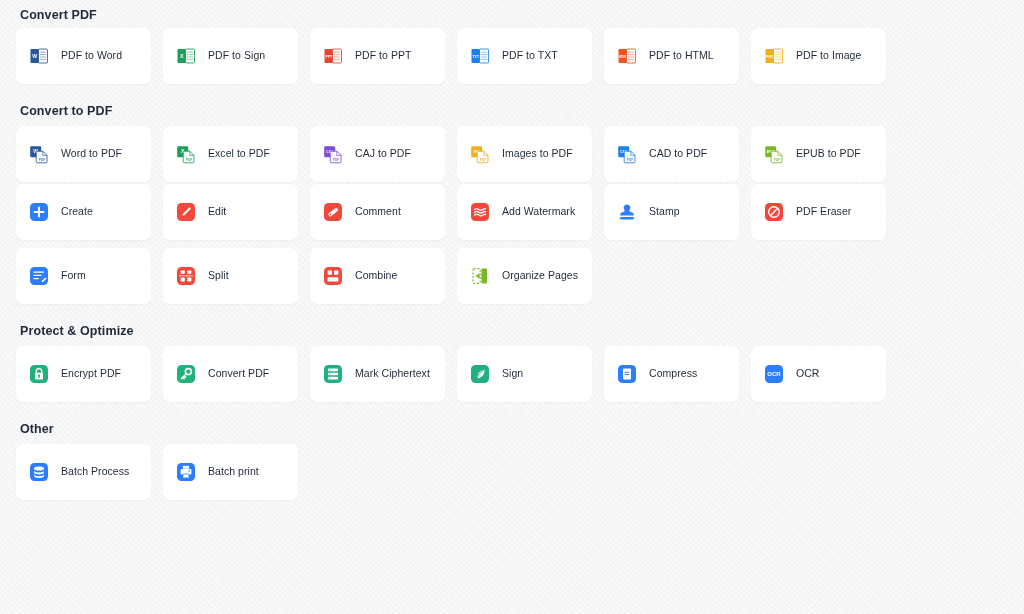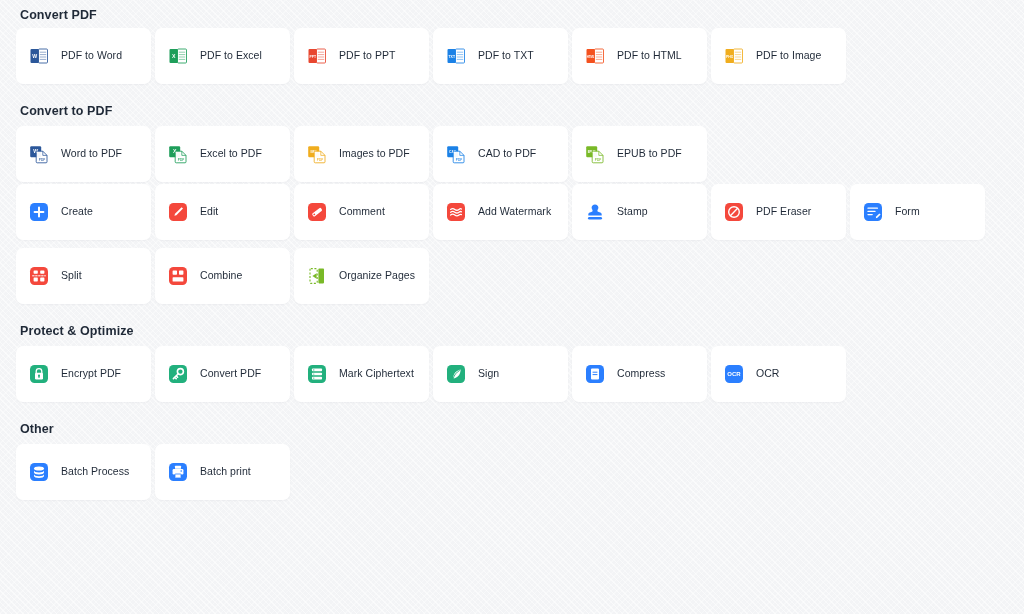--- a/index.html
+++ b/index.html
@@ -38,21 +38,21 @@
     padding-left: 4px;
     margin: 0;
     height: 30px;
     line-height: 30px;
   }
   .section:first-child .section-title { height: 28px; line-height: 30px; }
 
   .grid {
     display: flex;
     flex-wrap: wrap;
-    gap: 8px 4px;
+    gap: 8px 12px;
     align-content: flex-start;
   }
 
   .card {
     box-sizing: border-box;
     width: 135px;
     height: 56px;
     background: #ffffff;
     border-radius: 7px;
     display: flex;
@@ -109,21 +109,21 @@
             <rect x="1.5" y="3" width="8.5" height="14" rx="1" fill="#1e9e5a"></rect>
             <text x="5.75" y="12" font-family="Liberation Sans, sans-serif" font-size="5.2" font-weight="bold" fill="#ffffff" text-anchor="middle">X</text>
             <rect x="9.5" y="3" width="9" height="14" rx="1" fill="#ffffff" stroke="#1e9e5a" stroke-width="0.9" opacity="0.95"></rect>
             <g stroke="#1e9e5a" stroke-width="0.9" opacity="0.55" stroke-linecap="round">
               <line x1="11.2" y1="6.2" x2="16.8" y2="6.2"></line>
               <line x1="11.2" y1="8.6" x2="16.8" y2="8.6"></line>
               <line x1="11.2" y1="11" x2="16.8" y2="11"></line>
               <line x1="11.2" y1="13.4" x2="16.8" y2="13.4"></line>
             </g>
           </svg>
-          <span class="lbl">PDF to Excel</span>
+          <span class="lbl">PDF to Sign</span>
         </div>
         <div class="card">
           <svg class="ic" viewBox="0 0 20 20" xmlns="http://www.w3.org/2000/svg">
             <rect x="1.5" y="3" width="8.5" height="14" rx="1" fill="#e8462f"></rect>
             <text x="5.75" y="12" font-family="Liberation Sans, sans-serif" font-size="3.4" font-weight="bold" fill="#ffffff" text-anchor="middle">PPT</text>
             <rect x="9.5" y="3" width="9" height="14" rx="1" fill="#ffffff" stroke="#e8462f" stroke-width="0.9" opacity="0.95"></rect>
             <g stroke="#e8462f" stroke-width="0.9" opacity="0.55" stroke-linecap="round">
               <line x1="11.2" y1="6.2" x2="16.8" y2="6.2"></line>
               <line x1="11.2" y1="8.6" x2="16.8" y2="8.6"></line>
               <line x1="11.2" y1="11" x2="16.8" y2="11"></line>
@@ -194,20 +194,30 @@
             <rect x="1.2" y="2.2" width="11" height="11" rx="1.2" fill="#1e9e5a"></rect>
             <text x="6.7" y="9.2" font-family="Liberation Sans, sans-serif" font-size="5.2" font-weight="bold" fill="#ffffff" text-anchor="middle">X</text>
             <path d="M8.2 7.2h5.6l4.2 4.2v6.4a1 1 0 0 1-1 1H8.2a1 1 0 0 1-1-1V8.2a1 1 0 0 1 1-1z" fill="#ffffff" stroke="#1e9e5a" stroke-width="0.9" stroke-linejoin="round" opacity="0.95"></path>
             <path d="M13.8 7.2v4.2h4.2" fill="none" stroke="#1e9e5a" stroke-width="0.9" stroke-linejoin="round" opacity="0.8"></path>
             <text x="13" y="16.6" font-family="Liberation Sans, sans-serif" font-size="3.2" font-weight="bold" fill="#1e9e5a" text-anchor="middle" opacity="0.85">PDF</text>
           </svg>
           <span class="lbl">Excel to PDF</span>
         </div>
         <div class="card">
           <svg class="ic" viewBox="0 0 20 20" xmlns="http://www.w3.org/2000/svg">
+            <rect x="1.2" y="2.2" width="11" height="11" rx="1.2" fill="#7a4fd6"></rect>
+            <text x="6.7" y="9.2" font-family="Liberation Sans, sans-serif" font-size="3.4" font-weight="bold" fill="#ffffff" text-anchor="middle">CAJ</text>
+            <path d="M8.2 7.2h5.6l4.2 4.2v6.4a1 1 0 0 1-1 1H8.2a1 1 0 0 1-1-1V8.2a1 1 0 0 1 1-1z" fill="#ffffff" stroke="#7a4fd6" stroke-width="0.9" stroke-linejoin="round" opacity="0.95"></path>
+            <path d="M13.8 7.2v4.2h4.2" fill="none" stroke="#7a4fd6" stroke-width="0.9" stroke-linejoin="round" opacity="0.8"></path>
+            <text x="13" y="16.6" font-family="Liberation Sans, sans-serif" font-size="3.2" font-weight="bold" fill="#7a4fd6" text-anchor="middle" opacity="0.85">PDF</text>
+          </svg>
+          <span class="lbl">CAJ to PDF</span>
+        </div>
+        <div class="card">
+          <svg class="ic" viewBox="0 0 20 20" xmlns="http://www.w3.org/2000/svg">
             <rect x="1.2" y="2.2" width="11" height="11" rx="1.2" fill="#f0ad1e"></rect>
             <text x="6.7" y="9.2" font-family="Liberation Sans, sans-serif" font-size="3.4" font-weight="bold" fill="#ffffff" text-anchor="middle">IMG</text>
             <path d="M8.2 7.2h5.6l4.2 4.2v6.4a1 1 0 0 1-1 1H8.2a1 1 0 0 1-1-1V8.2a1 1 0 0 1 1-1z" fill="#ffffff" stroke="#f0ad1e" stroke-width="0.9" stroke-linejoin="round" opacity="0.95"></path>
             <path d="M13.8 7.2v4.2h4.2" fill="none" stroke="#f0ad1e" stroke-width="0.9" stroke-linejoin="round" opacity="0.8"></path>
             <text x="13" y="16.6" font-family="Liberation Sans, sans-serif" font-size="3.2" font-weight="bold" fill="#f0ad1e" text-anchor="middle" opacity="0.85">PDF</text>
           </svg>
           <span class="lbl">Images to PDF</span>
         </div>
         <div class="card">
           <svg class="ic" viewBox="0 0 20 20" xmlns="http://www.w3.org/2000/svg">

